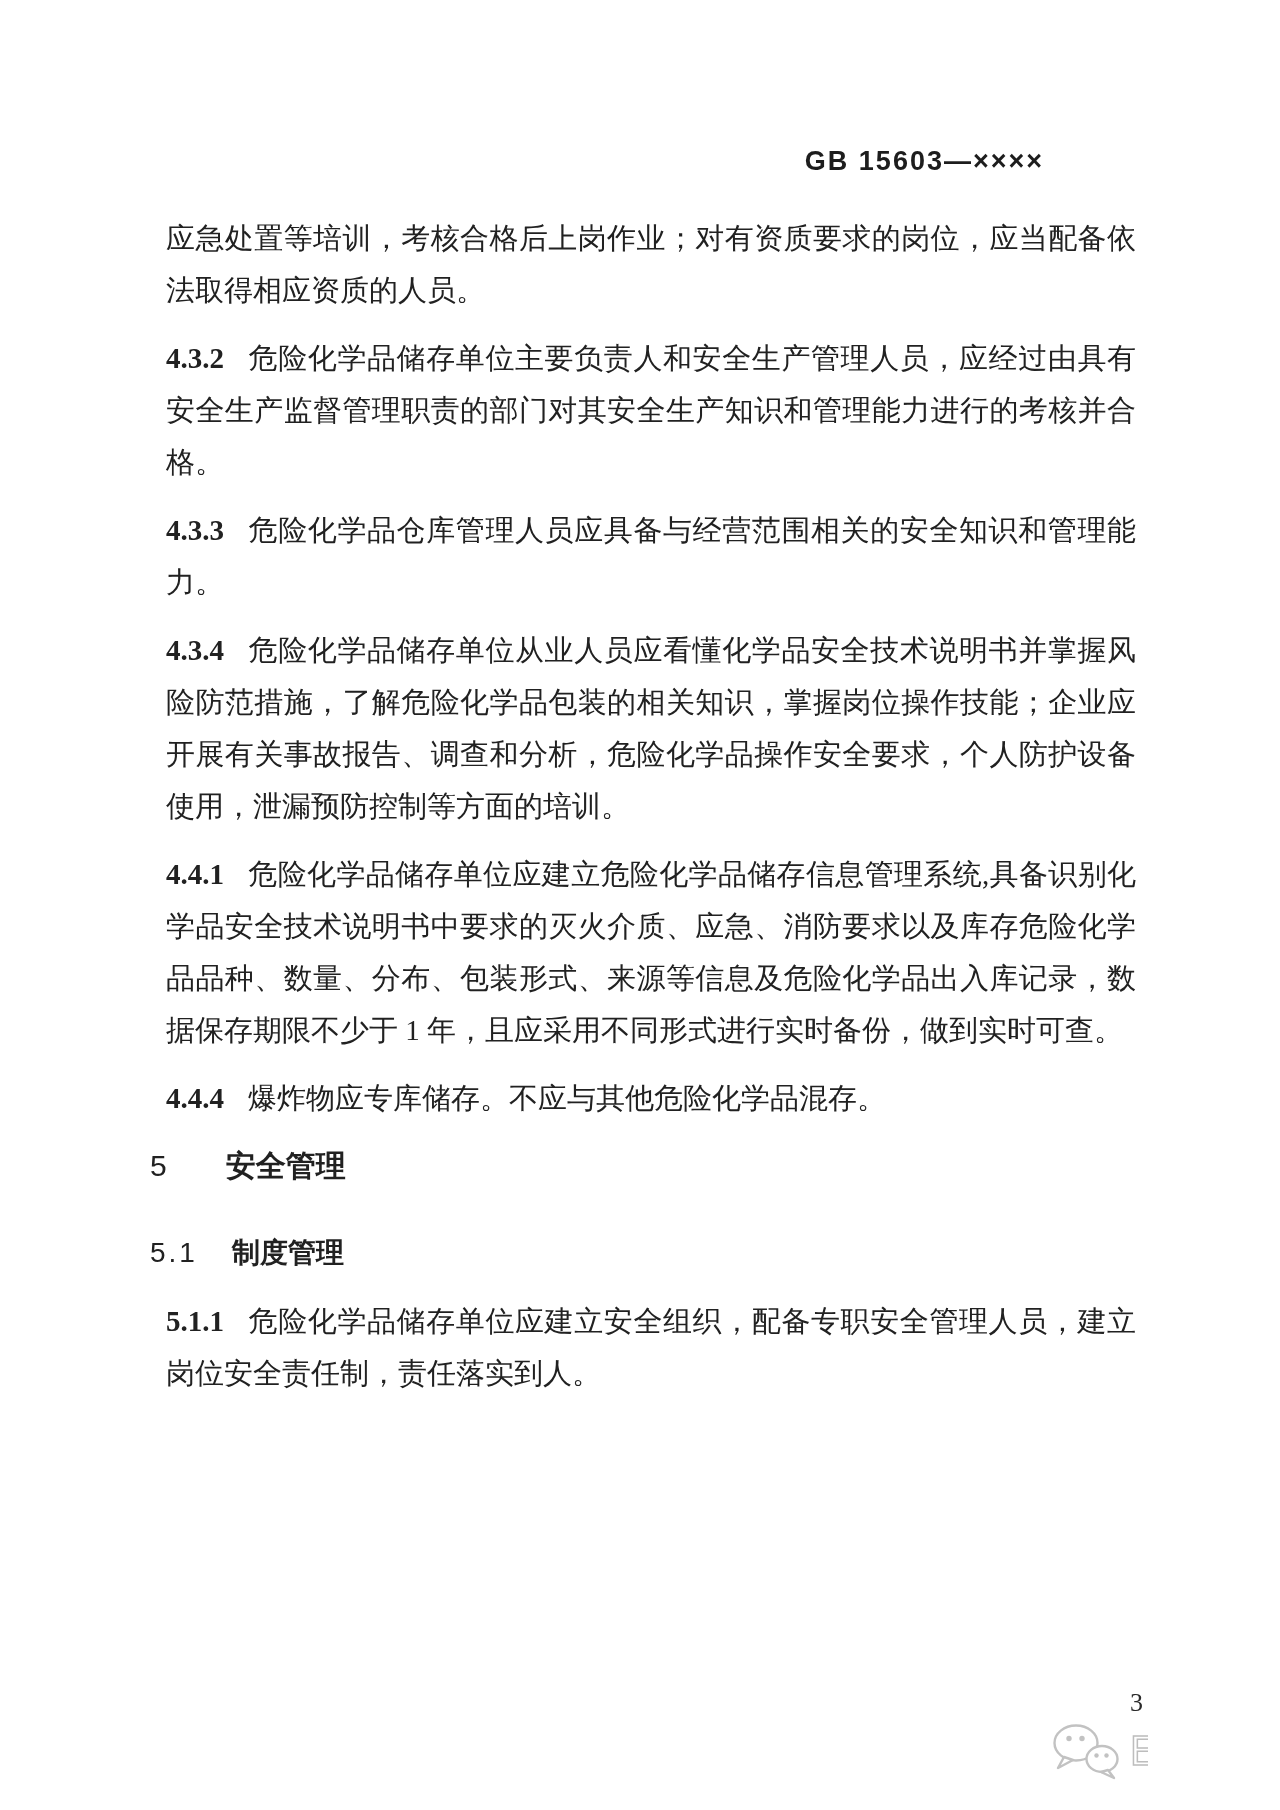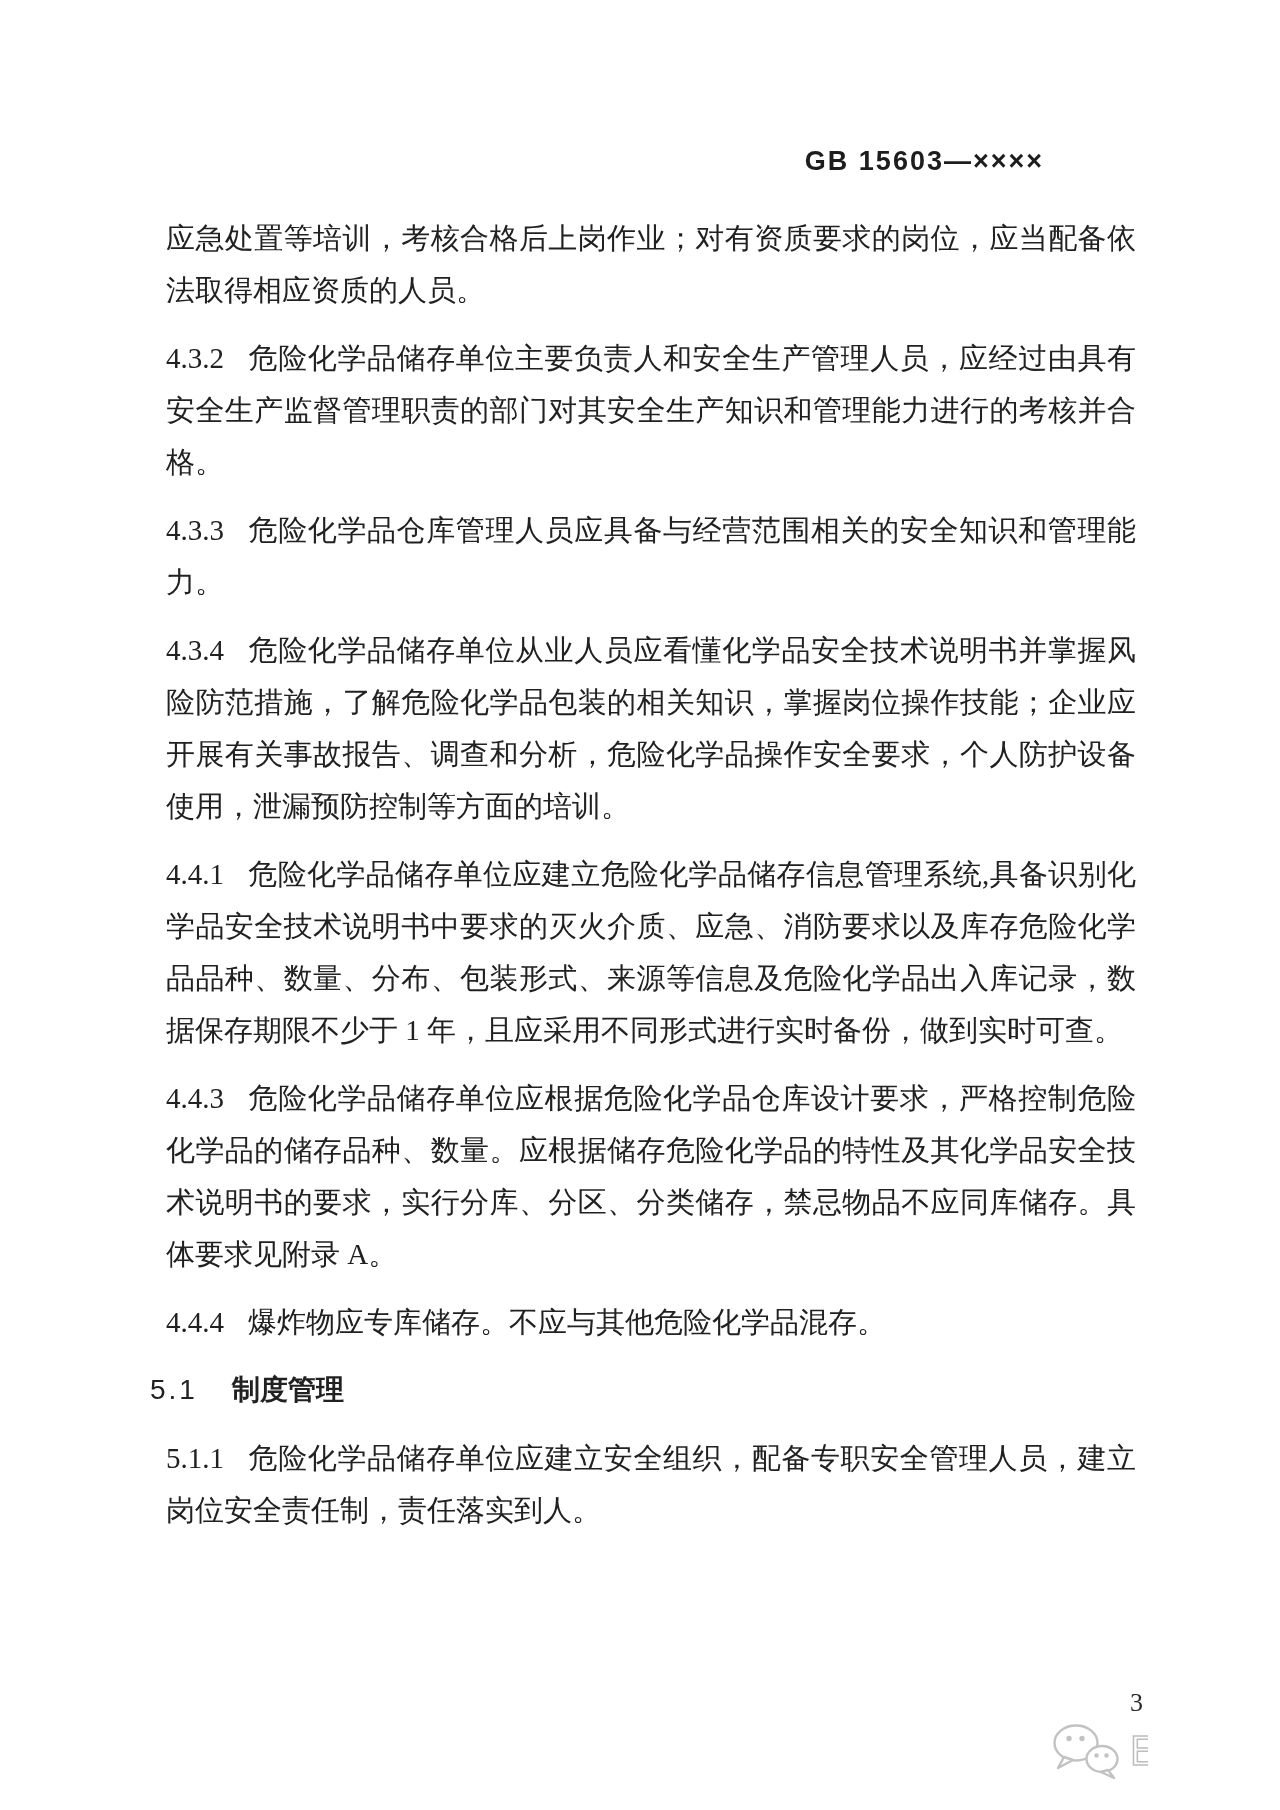--- a/index.html
+++ b/index.html
@@ -34,20 +34,21 @@
   }
   .para {
     margin: 16px;
     font-size: 29px;
     line-height: 52px;
     color: #212121;
     text-align: justify;
   }
   .para .num {
     margin-right: 24px;
+    font-weight: bold;
   }
   .para.h1, .para.h2 {
     font-family: "Liberation Sans", "DejaVu Sans", sans-serif;
     font-weight: bold;
     text-align: left;
   }
   .para.h2 {
     font-size: 28px;
     margin: 0;
   }
@@ -97,22 +98,22 @@
 <div class="page">
 
   <div class="doc-code">GB 15603—××××</div>
 
   <main class="content">
       <p class="para body"><span class="txt">应急处置等培训，考核合格后上岗作业；对有资质要求的岗位，应当配备依法取得相应资质的人员。</span></p>
       <p class="para body"><span class="num">4.3.2</span><span class="txt">危险化学品储存单位主要负责人和安全生产管理人员，应经过由具有安全生产监督管理职责的部门对其安全生产知识和管理能力进行的考核并合格。</span></p>
       <p class="para body"><span class="num">4.3.3</span><span class="txt">危险化学品仓库管理人员应具备与经营范围相关的安全知识和管理能力。</span></p>
       <p class="para body"><span class="num">4.3.4</span><span class="txt">危险化学品储存单位从业人员应看懂化学品安全技术说明书并掌握风险防范措施，了解危险化学品包装的相关知识，掌握岗位操作技能；企业应开展有关事故报告、调查和分析，危险化学品操作安全要求，个人防护设备使用，泄漏预防控制等方面的培训。</span></p>
       <p class="para body"><span class="num">4.4.1</span><span class="txt">危险化学品储存单位应建立危险化学品储存信息管理系统,具备识别化学品安全技术说明书中要求的灭火介质、应急、消防要求以及库存危险化学品品种、数量、分布、包装形式、来源等信息及危险化学品出入库记录，数据保存期限不少于 1 年，且应采用不同形式进行实时备份，做到实时可查。</span></p>
-      <p class="para body"><span class="num">4.4.3</span><span class="txt">危险化学品储存单位应根据危险化学品仓库设计要求，严格控制危险化学品的储存品种、数量。应根据储存危险化学品的特性及其化学品安全技术说明书的要求，实行分库、分区、分类储存，禁忌物品不应同库储存。具体要求见附录 A。</span></p>
       <p class="para body"><span class="num">4.4.4</span><span class="txt">爆炸物应专库储存。不应与其他危险化学品混存。</span></p>
+      <p class="para h1"><span class="num">5</span><span class="txt">安全管理</span></p>
       <p class="para h2"><span class="num">5.1</span><span class="txt">制度管理</span></p>
       <p class="para body"><span class="num">5.1.1</span><span class="txt">危险化学品储存单位应建立安全组织，配备专职安全管理人员，建立岗位安全责任制，责任落实到人。</span></p>
     </main>
 
   <div class="page-number">3</div>
 
   <div class="watermark">
     <svg class="wm-icon" width="72" height="58" viewBox="0 0 72 58" aria-hidden="true">
       <g fill="#ffffff" stroke="#c2c2c2" stroke-width="2.4" stroke-linejoin="round">
         <ellipse cx="26" cy="21" rx="21.5" ry="17.5"></ellipse>

